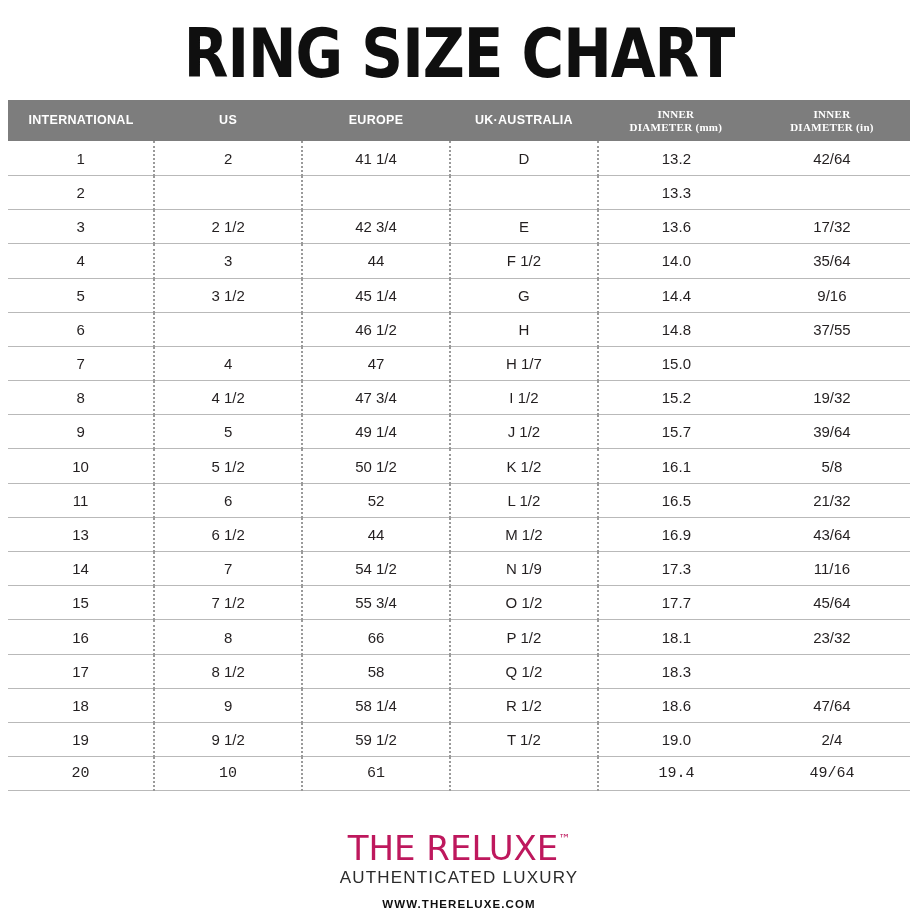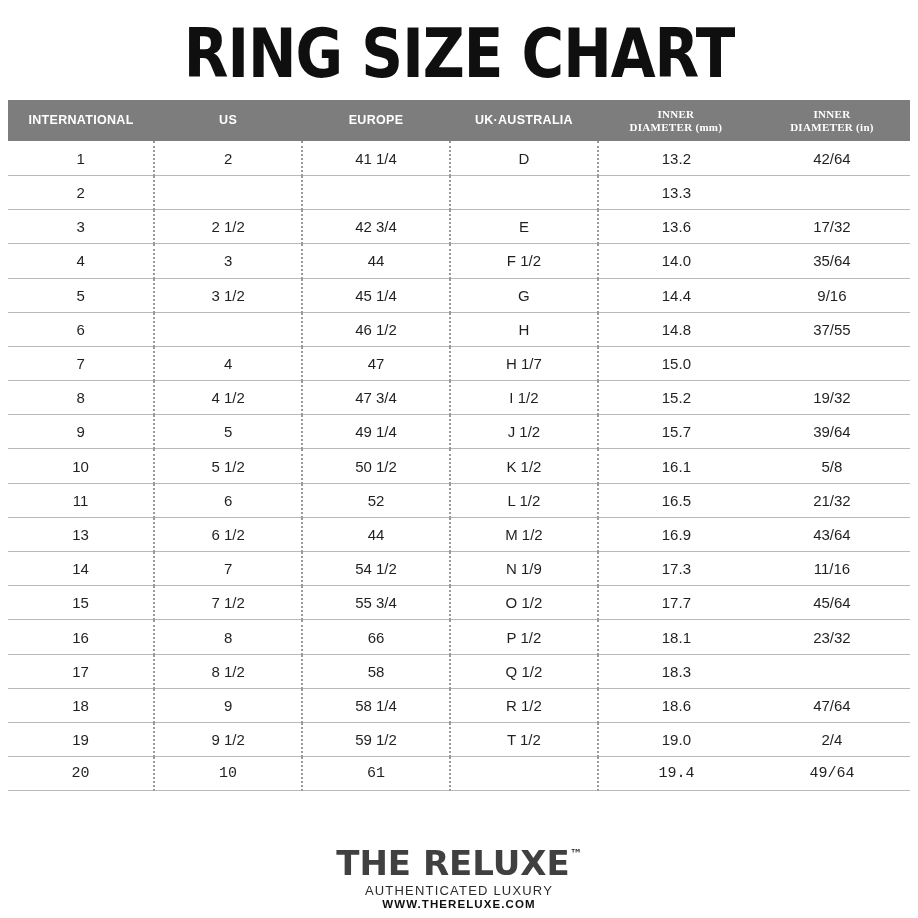--- a/index.html
+++ b/index.html
@@ -77,47 +77,48 @@
   col.c3 { width: 16.4%; }
   col.c4 { width: 17.3%; }
   col.c5 { width: 17.3%; }
   .footer {
     margin-top: auto;
     text-align: center;
     padding-bottom: 8px;
   }
   .brand {
     font-family: "DejaVu Sans", sans-serif;
-    font-weight: 700;
+    font-weight: 400;
     font-size: 34px;
     letter-spacing: 0px;
-    color: #404040;
+    color: #be185d;
     line-height: 1.05;
     position: relative;
     display: inline-block;
     text-align: right;
   }
   .brand .tm {
     font-size: 12px;
     vertical-align: top;
     position: relative;
     top: 2px;
     letter-spacing: 0;
   }
   .tagline {
-    font-size: 13px;
+    font-size: 17px;
     letter-spacing: 1.2px;
     color: #2b2b2b;
     margin-top: 1px;
   }
   .url {
     font-size: 11.5px;
     font-weight: 700;
     letter-spacing: 1.1px;
     color: #0f0f0f;
+    margin-top: 10px;
   }
 </style>
 </head>
 <body>
 
 <div class="page">
 
   <div class="title">RING SIZE CHART</div>
 
   <table>

